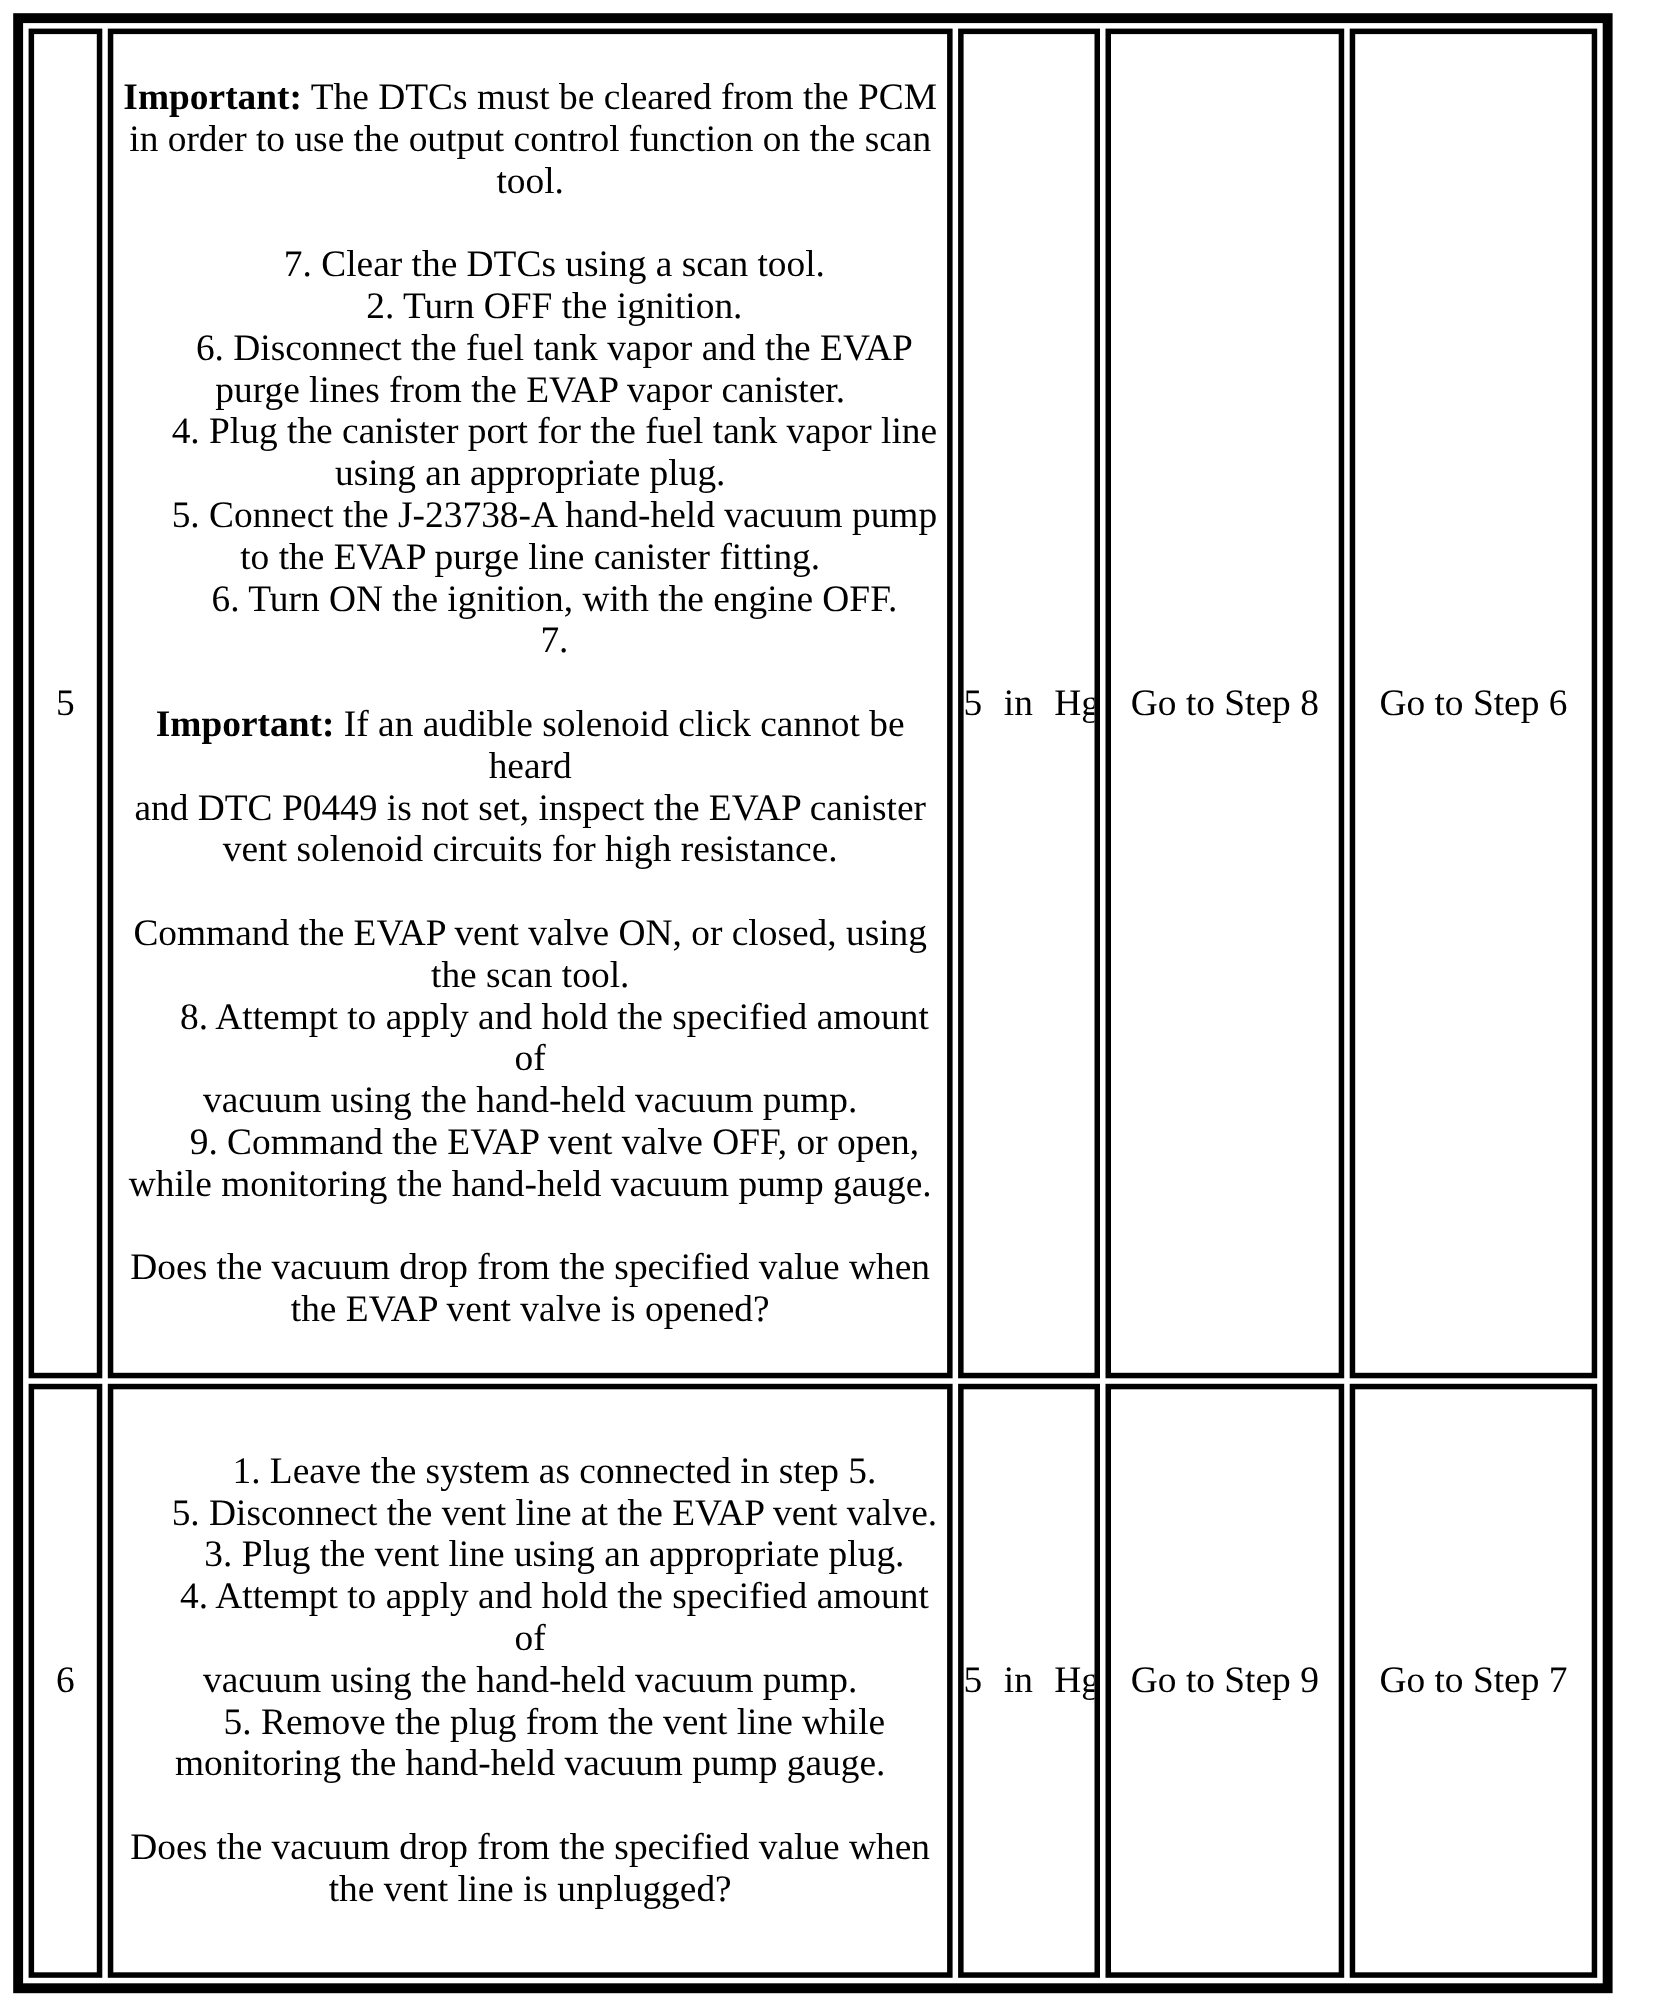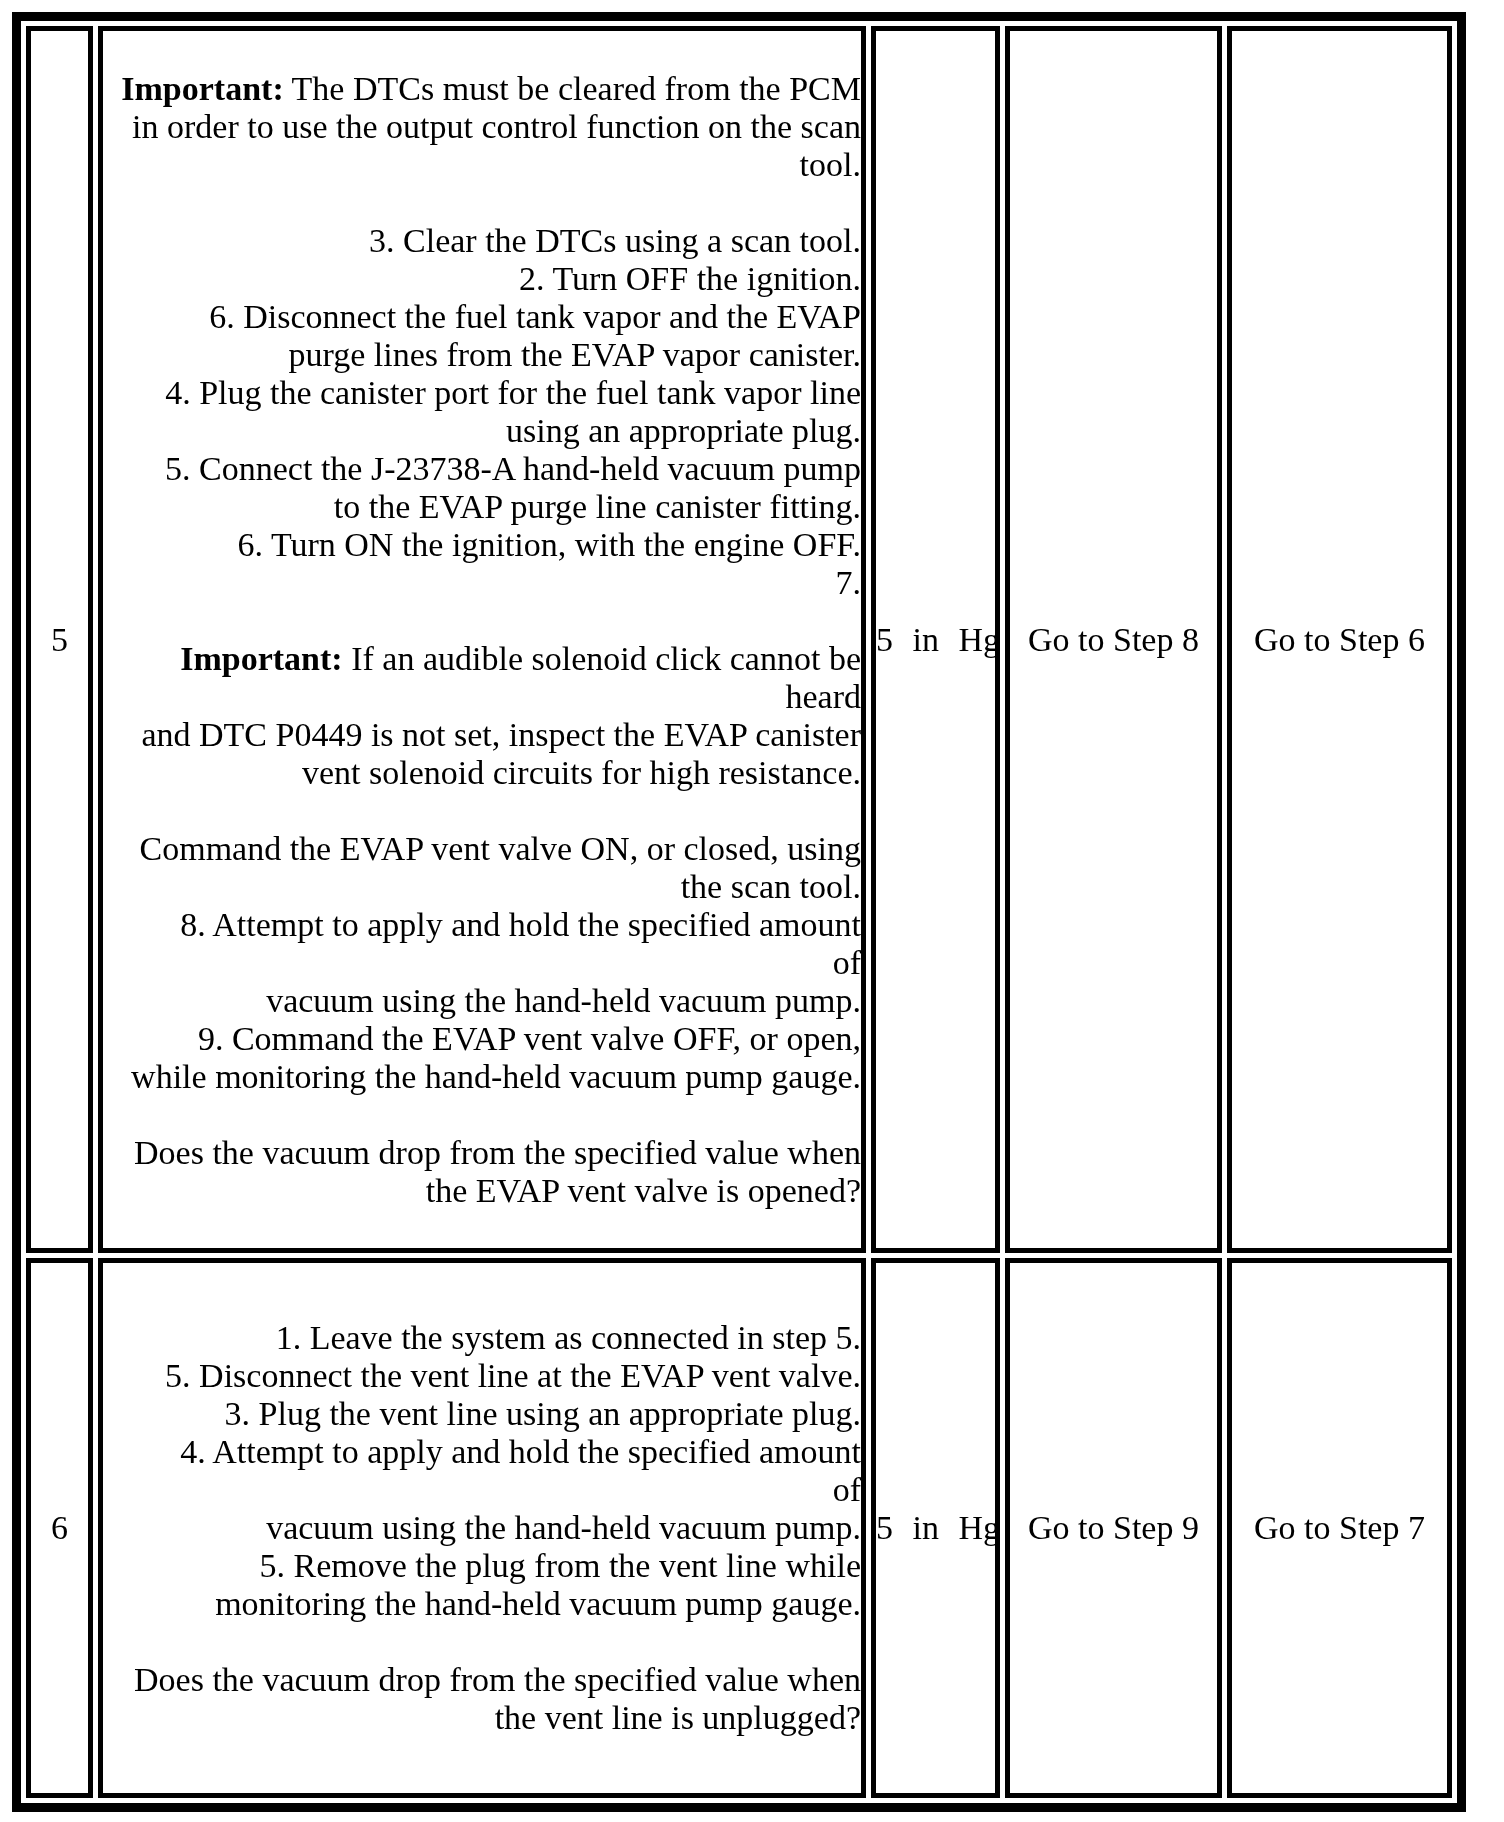--- a/index.html
+++ b/index.html
@@ -27,21 +27,21 @@
     border: 5px solid #000000;
     box-sizing: border-box;
     vertical-align: middle;
     font-size: 34px;
     line-height: 38px;
     padding: 0;
     background: #ffffff;
     overflow: hidden;
   }
   td.step-col   { text-align: center; }
-  td.action-col { text-align: right; padding: 0 2px 0 3px; }
+  td.action-col { text-align: center; padding: 0 2px 0 3px; }
   td.value-col  { text-align: left; padding-left: 3px; word-spacing: 11px; white-space: nowrap; margin-left: 26px; }
   td.goto-col   { vertical-align: bottom; text-align: center; padding-bottom: 100px; }
   .para, .li { white-space: pre-line; margin: 0; }
   .li  { text-indent: 44px; }
   .gap { margin-top: 38px; }
   .b   { font-weight: bold; }
 </style>
 </head>
 <body>
 
@@ -57,21 +57,21 @@
     <tbody>
 
       <tr style="height:1227px">
         <td class="step-col">
           <span>5</span>
         </td>
         <td class="action-col">
           <div class="para"><span class="b">Important:</span><span> The DTCs must be cleared from the PCM
 in order to use the output control function on the scan
 tool.</span></div>
-          <div class="li gap">3. Clear the DTCs using a scan tool.</div>
+          <div class="li gap">7. Clear the DTCs using a scan tool.</div>
           <div class="li">2. Turn OFF the ignition.</div>
           <div class="li">6. Disconnect the fuel tank vapor and the EVAP
 purge lines from the EVAP vapor canister.</div>
           <div class="li">4. Plug the canister port for the fuel tank vapor line
 using an appropriate plug.</div>
           <div class="li">5. Connect the J-23738-A hand-held vacuum pump
 to the EVAP purge line canister fitting.</div>
           <div class="li">6. Turn ON the ignition, with the engine OFF.</div>
           <div class="li">7.</div>
           <div class="para gap"><span class="b">Important:</span><span> If an audible solenoid click cannot be heard

